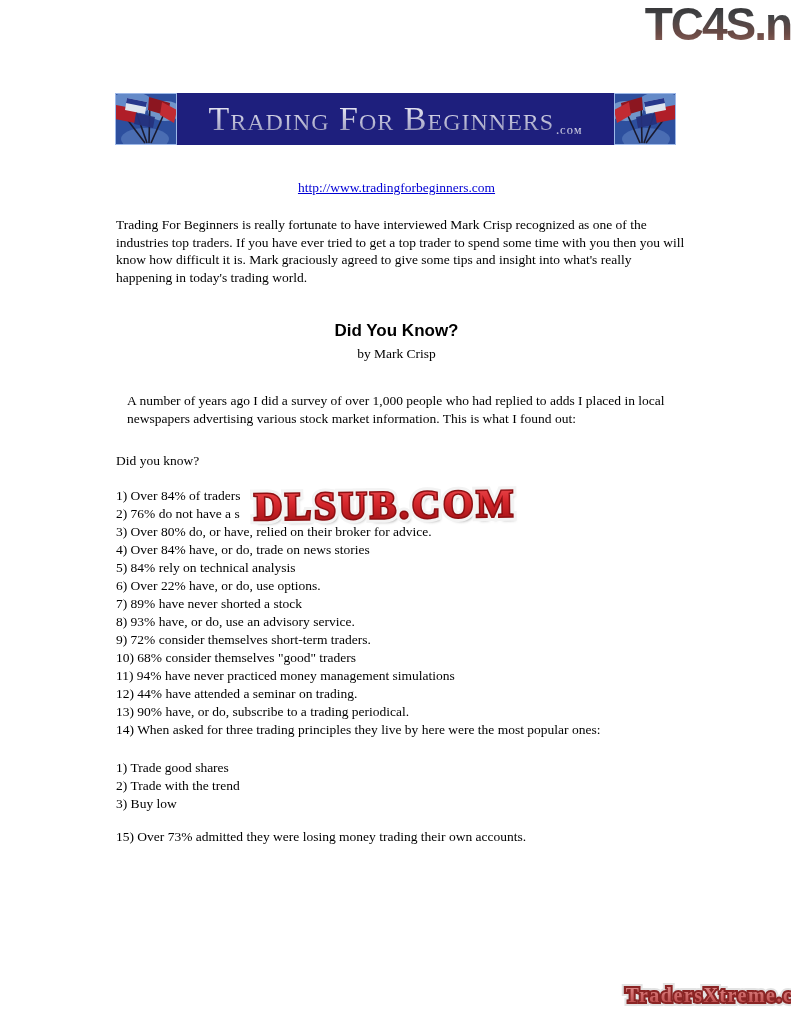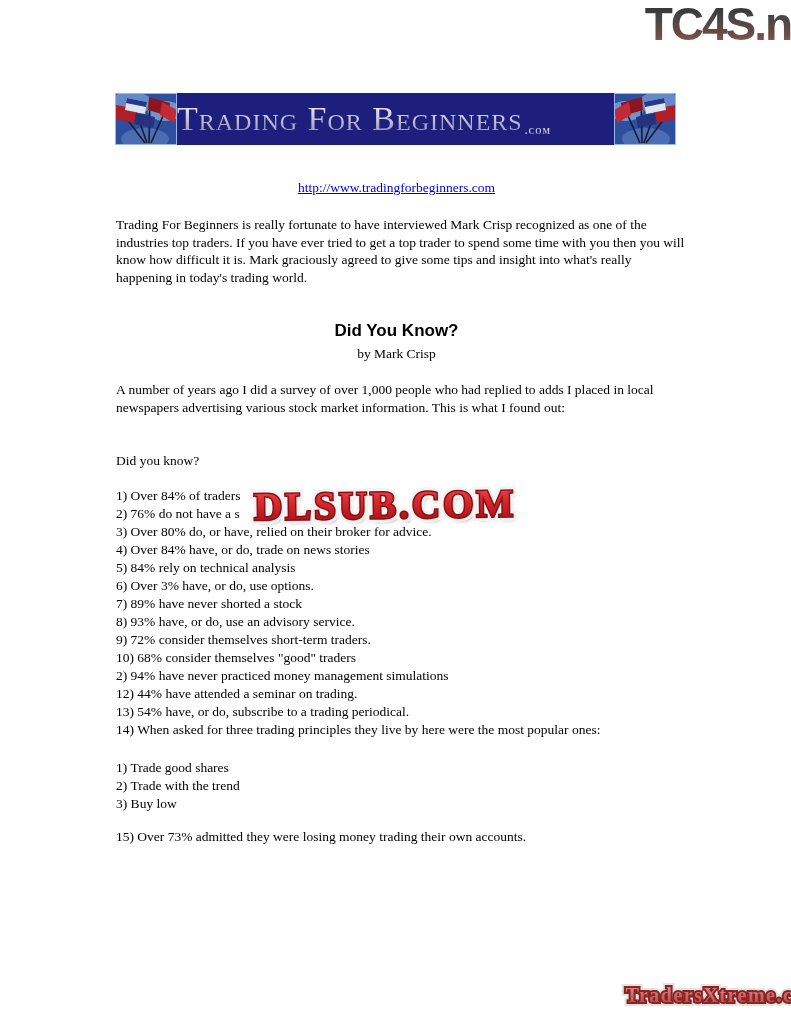--- a/index.html
+++ b/index.html
@@ -42,20 +42,21 @@
     display: flex;
     align-items: stretch;
   }
   .flags { width: 62px; height: 52px; flex: 0 0 auto; }
   .flags svg { display: block; width: 62px; height: 52px; }
   .flags-right svg { transform: scaleX(-1); }
   .banner-center {
     flex: 1 1 auto;
     display: flex;
     align-items: center;
+    justify-content: center;
   }
   .banner-title {
     font-family: "Liberation Serif", serif;
     font-variant: small-caps;
     font-size: 34px;
     line-height: 34px;
     letter-spacing: 1px;
     background: linear-gradient(180deg, #f4f4fb 0%, #c3c3da 50%, #8d8db4 100%);
     -webkit-background-clip: text;
     background-clip: text;
@@ -202,37 +203,37 @@
     </div>
   </div>
 
   <div class="tcenter bodytext linkline">
     <a href="#">http://www.tradingforbeginners.com</a>
   </div>
   <p class="tblock bodytext intro" style="margin:0">Trading For Beginners is really fortunate to have interviewed Mark Crisp recognized as one of the industries top traders. If you have ever tried to get a top trader to spend some time with you then you will know how difficult it is. Mark graciously agreed to give some tips and insight into what's really happening in today's trading world.</p>
 
   <div class="tcenter heading">Did You Know?</div>
   <div class="tcenter bodytext byline">by Mark Crisp</div>
-  <p class="tblock bodytext survey" style="margin:0">A number of years ago I did a survey of over 1,000 people who had replied to adds I placed in local newspapers advertising various stock market information. This is what I found out:</p>
+  <p class="tblock bodytext survey" style="margin:11px">A number of years ago I did a survey of over 1,000 people who had replied to adds I placed in local newspapers advertising various stock market information. This is what I found out:</p>
   <div class="tblock bodytext question">Did you know?</div>
 
   <div class="tblock stats">
     <div class="stat-line">1) Over 84% of traders</div>
     <div class="stat-line">2) 76% do not have a s</div>
     <div class="stat-line">3) Over 80% do, or have, relied on their broker for advice.</div>
     <div class="stat-line">4) Over 84% have, or do, trade on news stories</div>
     <div class="stat-line">5) 84% rely on technical analysis</div>
-    <div class="stat-line">6) Over 3% have, or do, use options.</div>
+    <div class="stat-line">6) Over 22% have, or do, use options.</div>
     <div class="stat-line">7) 89% have never shorted a stock</div>
     <div class="stat-line">8) 93% have, or do, use an advisory service.</div>
     <div class="stat-line">9) 72% consider themselves short-term traders.</div>
     <div class="stat-line">10) 68% consider themselves "good" traders</div>
-    <div class="stat-line">2) 94% have never practiced money management simulations</div>
+    <div class="stat-line">11) 94% have never practiced money management simulations</div>
     <div class="stat-line">12) 44% have attended a seminar on trading.</div>
-    <div class="stat-line">13) 54% have, or do, subscribe to a trading periodical.</div>
+    <div class="stat-line">13) 90% have, or do, subscribe to a trading periodical.</div>
     <div class="stat-line">14) When asked for three trading principles they live by here were the most popular ones:</div>
   </div>
 
   <div class="tblock principles">
     <div class="principle-line">1) Trade good shares</div>
     <div class="principle-line">2) Trade with the trend</div>
     <div class="principle-line">3) Buy low</div>
   </div>
 
   <div class="tblock bodytext final">15) Over 73% admitted they were losing money trading their own accounts.</div>

